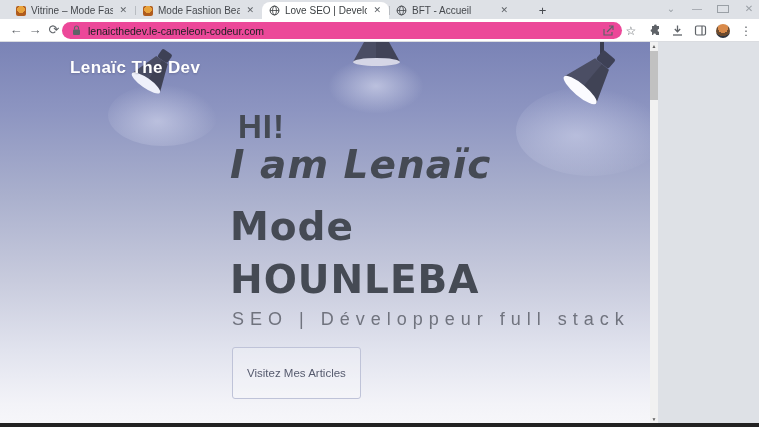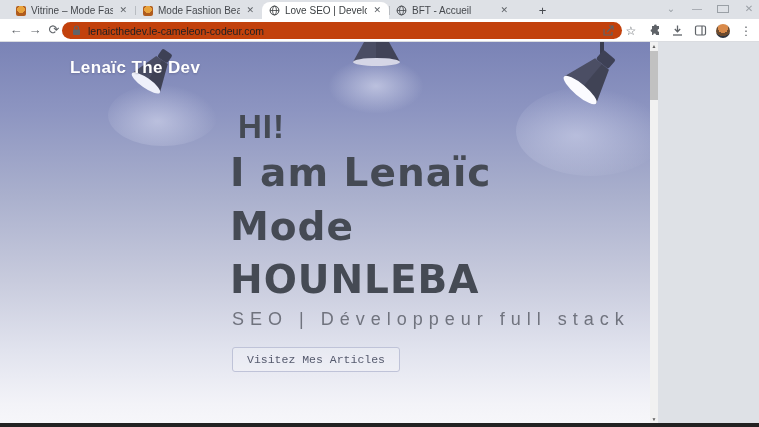--- a/index.html
+++ b/index.html
@@ -17,41 +17,41 @@
   .tab.active .tab-title { color:#3c4043; }
   .favicon { width:11px; height:11px; flex:0 0 auto; display:flex; align-items:center; justify-content:center; }
   .fav-orange { width:10px; height:10px; border-radius:2px; background:radial-gradient(circle at 50% 35%, #e8a33d 0 45%, #b05c1e 46% 100%); }
   .newtab-btn { position:absolute; left:534px; top:2px; width:17px; height:17px; font-size:13px; color:#45484d; display:flex; align-items:center; justify-content:center; border-radius:50%; }
   .win-controls { position:absolute; right:4px; top:0; height:18px; display:flex; align-items:center; gap:14px; color:#9aa0a6; }
   .win-controls .wc { font-size:10px; line-height:1; width:12px; text-align:center; }
   .wc-max { width:8px; height:8px; border:1px solid #9aa0a6; }
 
   .toolbar { position:absolute; left:0; top:19px; width:759px; height:23px; background:#ffffff; border-bottom:1px solid #dadce0; }
   .navbtn { position:absolute; top:3px; width:16px; height:16px; color:#5f6368; font-size:13px; line-height:16px; text-align:center; }
-  .addressbar { position:absolute; left:62px; top:3px; width:560px; height:17px; background:#c2410c; border-radius:9px; display:flex; align-items:center; padding:0 10px; gap:7px; }
+  .addressbar { position:absolute; left:62px; top:3px; width:560px; height:17px; background:#ec4899; border-radius:9px; display:flex; align-items:center; padding:0 10px; gap:7px; }
   .url-text { font-size:10.5px; color:#202124; white-space:nowrap; }
   .tool-icons { position:absolute; right:6px; top:3px; height:17px; display:flex; align-items:center; gap:9px; }
   .ticon { width:14px; height:14px; display:flex; align-items:center; justify-content:center; color:#5f6368; font-size:12px; }
   .avatar { width:14px; height:14px; border-radius:50%; background:radial-gradient(circle at 50% 30%, #d98a4a 0 40%, #6b4a2e 41% 65%, #2e3440 66% 100%); }
 
   
   .page { position:absolute; left:0; top:42px; width:658px; height:385px; overflow:hidden;
           background:linear-gradient(180deg, #7a83b6 0%, #8d95c1 18%, #aab0cd 40%, #c8cbdd 62%, #e1e3ee 80%, #f3f3f8 94%, #f7f7fa 100%); }
   .glow { position:absolute; border-radius:50%; pointer-events:none; }
   .site-logo { position:absolute; left:70px; top:16px; font-size:17px; font-weight:bold; color:#ffffff; letter-spacing:0.4px; text-shadow:0 1px 2px rgba(40,40,70,0.25); }
   .hamburger { position:absolute; left:659px; top:18px; width:23px; height:18px; display:flex; flex-direction:column; justify-content:space-between; }
   .hamburger .bar { width:23px; height:4px; background:#ffffff; border-radius:1px; }
 
   .hero-hi   { position:absolute; left:238px; top:66px;  font-family:Liberation Sans, sans-serif; font-weight:800; font-size:33px; color:#454a54; letter-spacing:1px; }
   .hero-line { position:absolute; left:230px; font-family:"DejaVu Sans", sans-serif; font-weight:800; font-size:39px; color:#454a54; letter-spacing:1px; }
-  .hero-l1 { top:108px; }
+  .hero-l1 { top:100px;font-style:italic; }
   .hero-l2 { top:162px; }
   .hero-l3 { top:215px; }
   .hero-sub { position:absolute; left:232px; top:267px; font-size:18px; color:#70737e; letter-spacing:6px; white-space:nowrap; }
-  .cta-btn { position:absolute; left:232px; top:305px; padding:5px 14px; font-size:11.5px; color:#565b6e; background:rgba(255,255,255,0.25); border:1px solid #bfc3d8; border-radius:3px; font-family:Liberation Mono, monospace; }
+  .cta-btn { position:absolute; left:232px; top:305px; padding:19px 14px; font-size:11.5px; color:#565b6e; background:rgba(255,255,255,0.25); border:1px solid #bfc3d8; border-radius:3px; font-family:Liberation Sans, sans-serif; }
 
   .widget-badge { position:absolute; left:735px; top:275px; width:16px; height:17px; background:rgba(255,255,255,0.55); border-radius:3px; box-shadow:0 1px 2px rgba(120,110,200,0.25); font-size:8px; color:#a79ad8; display:flex; align-items:center; justify-content:center; }
 
   
   .scrollbar { position:absolute; right:0; top:0; width:8px; height:381px; background:#f1f1f1; }
   .sb-arrow { position:absolute; left:0; width:8px; height:8px; font-size:5px; color:#606060; text-align:center; line-height:8px; }
   .sb-up { top:0; }
   .sb-down { bottom:0; }
   .sb-thumb { position:absolute; left:0; top:9px; width:8px; height:49px; background:#c1c1c1; }
 

